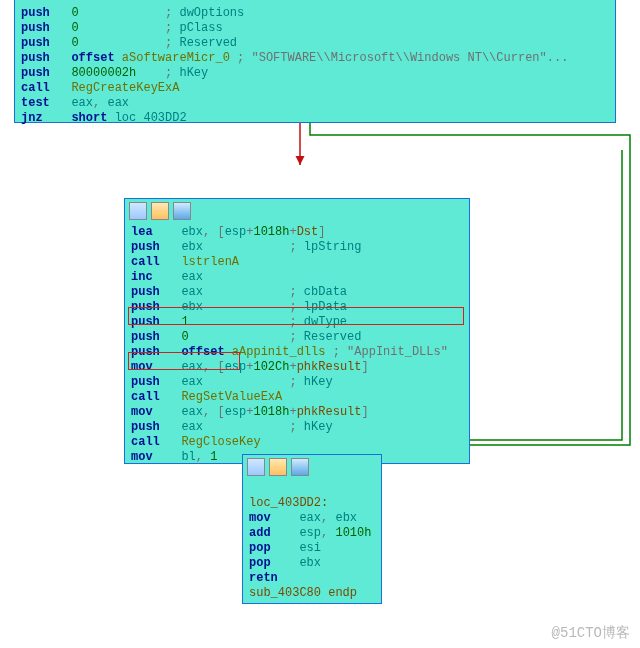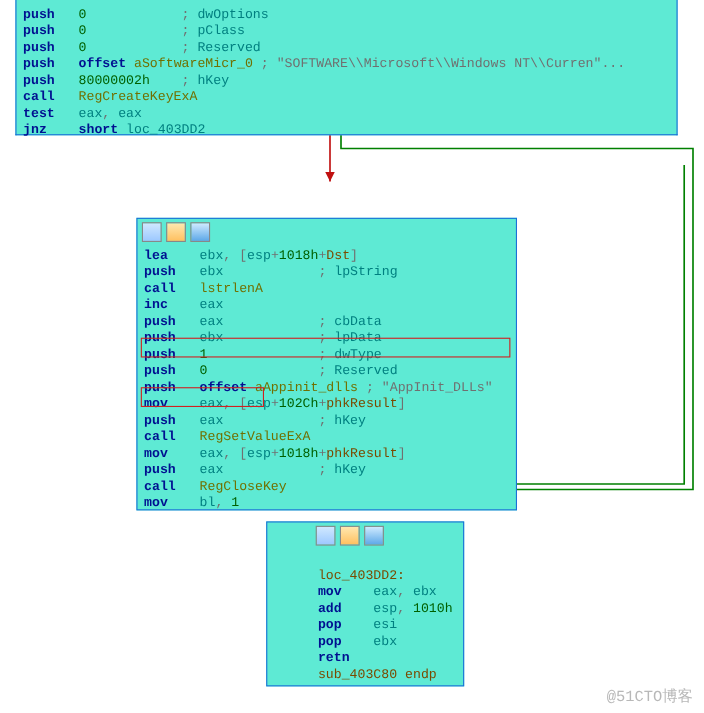--- a/index.html
+++ b/index.html
@@ -21,21 +21,21 @@
     z-index: 1;
   }
   .block {
     position: absolute;
     background: #5eead4;
     border: 1px solid #1a70d8;
     z-index: 2;
   }
   .block-top { left: 14px; top: 0; width: 600px; height: 118px; border-top: none; padding-top:4px; }
   .block-mid { left: 124px; top: 166px; width: 344px; height: 264px; margin-top: 32px; }
-  .block-bot { left: 242px; top: 474px; width: 138px; height: 148px; padding-left: 40px; }
+  .block-bot { left: 242px; top: 454px; width: 138px; height: 148px; }
 
   .icon-bar {
     display: flex;
     gap: 4px;
     padding: 3px 4px;
   }
   .icn {
     width: 16px; height: 16px;
     border: 1px solid #888;
     background: linear-gradient(#eef,#dde);

